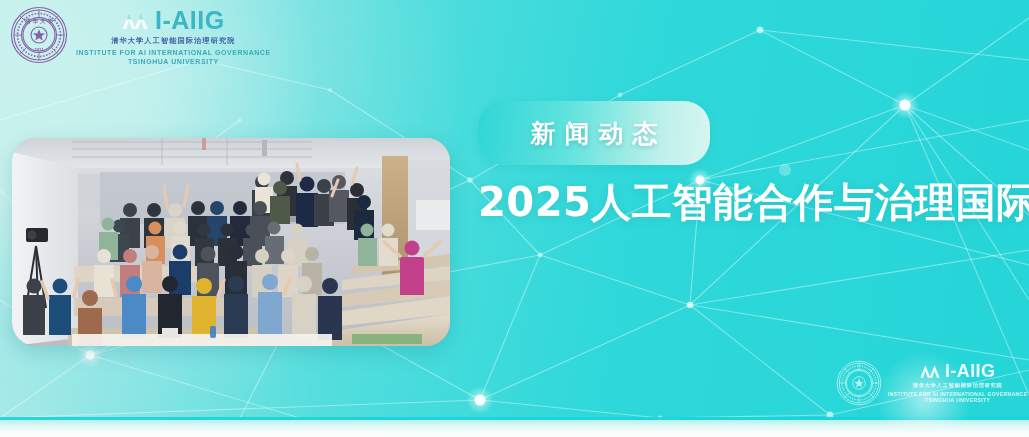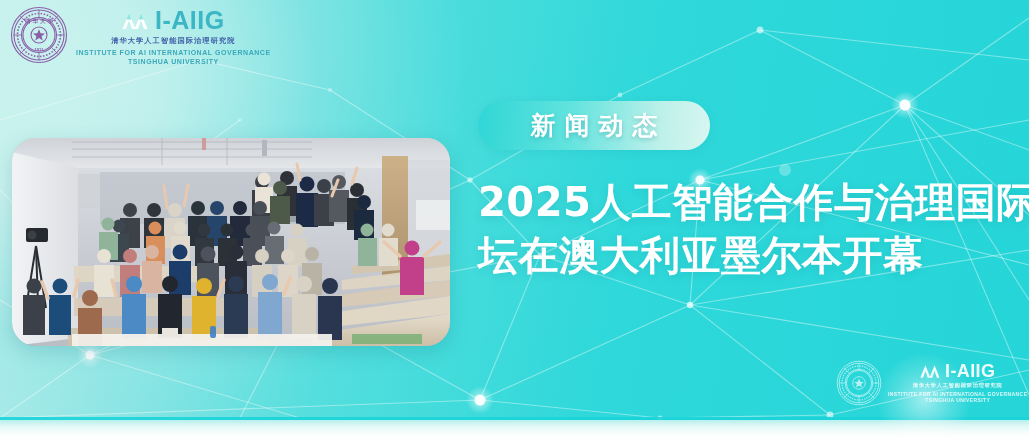--- a/index.html
+++ b/index.html
@@ -45,21 +45,21 @@
   
   .photo-wrap{
     position:absolute;left:12px;top:138px;width:438px;height:208px;
     border-radius:24px;overflow:hidden;
     box-shadow:0 6px 20px rgba(0,90,110,.18);
     background:#9aa3ab;
   }
   .photo-svg{display:block;width:438px;height:208px;}
   
   .badge{
-    position:absolute;left:478px;top:101px;width:232px;height:49px;
+    position:absolute;left:478px;top:101px;width:232px;height:64px;
     border-radius:26px;
     background:linear-gradient(95deg,#2fd6d6 0%,#62e3de 40%,#bdf0ea 78%,#d8f6f0 100%);
     display:flex;align-items:center;justify-content:center;
     box-shadow:0 2px 10px rgba(0,120,130,.10);
   }
   .badge-text{
     color:#ffffff;font-size:25px;font-weight:bold;letter-spacing:9px;
     text-indent:9px;font-family:"DejaVu Sans",sans-serif;
     text-shadow:0 2px 4px rgba(0,110,120,.28);
   }
@@ -520,21 +520,20 @@
       </g>
     </svg>
   </div>
 
   <div class="badge">
     <span class="badge-text">新闻动态</span>
   </div>
 
   <div class="headline">
     <span class="ln">2025人工智能合作与治理国际论</span>
-    <span class="ln">坛在澳大利亚墨尔本开幕</span>
   </div>
 
   <div class="wm-glow"></div>
   <div class="watermark">
     <div class="wm-seal">
       <svg viewBox="0 0 46 46" width="46" height="46">
         <g fill="none" stroke="#ffffff" stroke-width="0.9" opacity="0.8">
           <circle cx="23" cy="23" r="21.8"></circle>
           <circle cx="23" cy="23" r="19.8"></circle>
           <circle cx="23" cy="23" r="13.8"></circle>

